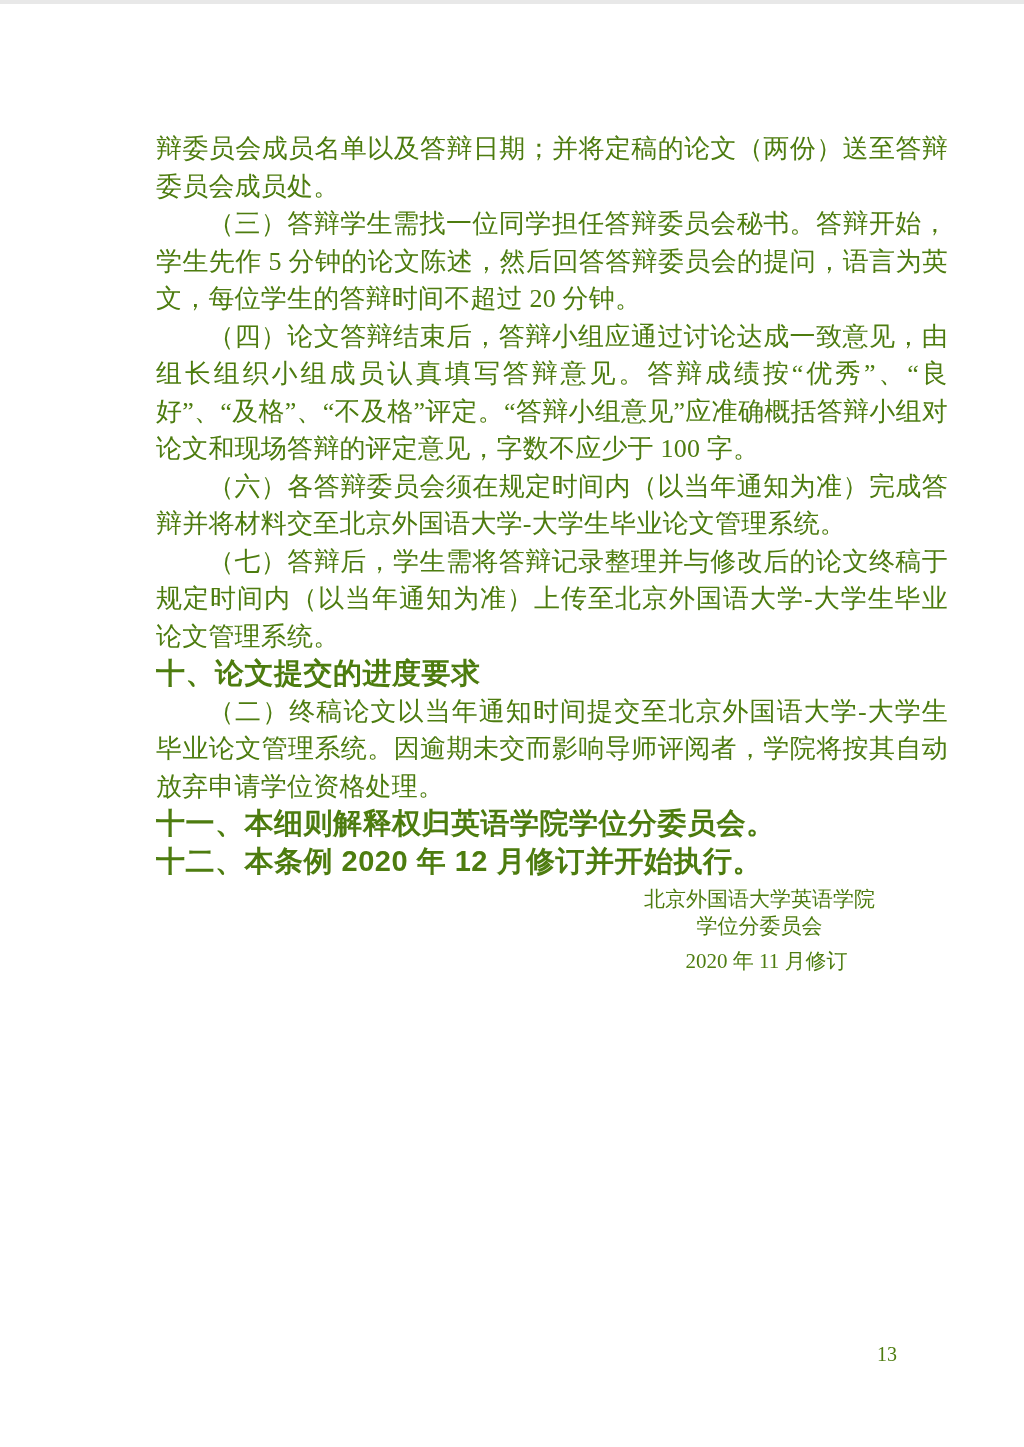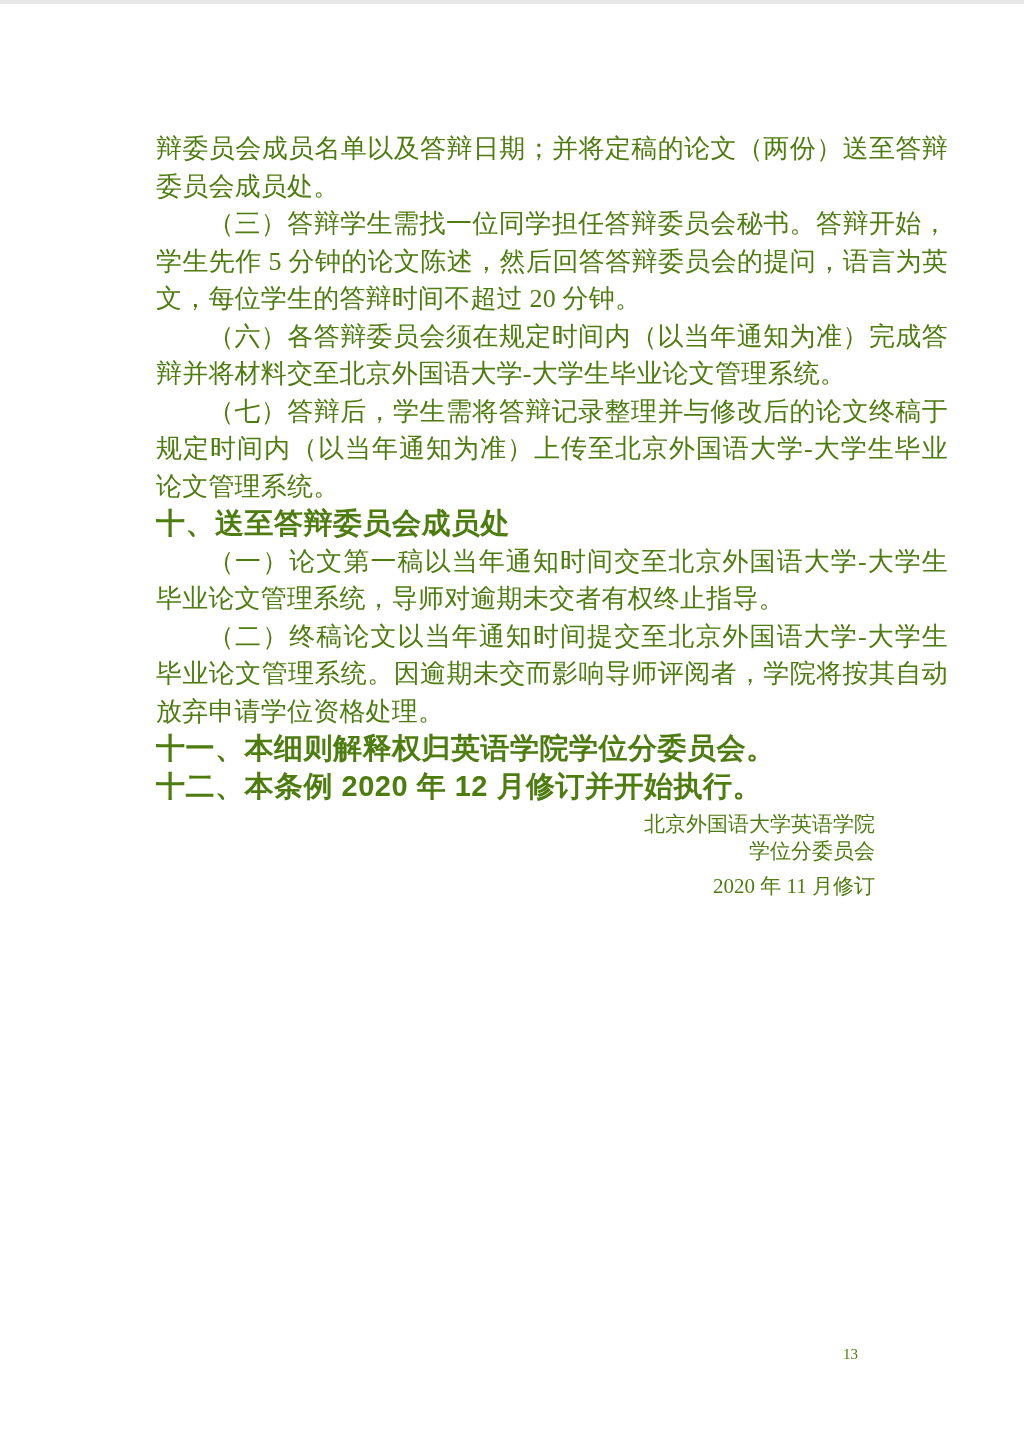--- a/index.html
+++ b/index.html
@@ -48,47 +48,46 @@
   .signature {
     width: -moz-fit-content;
     width: fit-content;
     margin: 6px 73px 0 auto;
     text-align: center;
     font-size: 21px;
     line-height: 27px;
   }
   .signature .sig-line {
     white-space: nowrap;
-    text-align: right;
   }
   .signature .sig-date {
     margin-top: 8px;
     padding-left: 14px;
   }
   .page-number {
     position: absolute;
-    left: 843px;
+    left: 877px;
     top: 1338px;
-    font-size: 15px;
+    font-size: 20px;
     line-height: 24px;
   }
 </style>
 </head>
 <body>
 
 <div class="page">
 
   <div class="text-col">
     <div id="paragraphs">
         <p class="continuation">辩委员会成员名单以及答辩日期；并将定稿的论文（两份）送至答辩委员会成员处。</p>
         <p class="body">（三）答辩学生需找一位同学担任答辩委员会秘书。答辩开始，学生先作 5 分钟的论文陈述，然后回答答辩委员会的提问，语言为英文，每位学生的答辩时间不超过 20 分钟。</p>
+        <p class="body">（四）论文答辩结束后，答辩小组应通过讨论达成一致意见，由组长组织小组成员认真填写答辩意见。答辩成绩按“优秀”、“良好”、“及格”、“不及格”评定。“答辩小组意见”应准确概括答辩小组对论文和现场答辩的评定意见，字数不应少于 100 字。</p>
         <p class="body">（六）各答辩委员会须在规定时间内（以当年通知为准）完成答辩并将材料交至北京外国语大学-大学生毕业论文管理系统。</p>
         <p class="body">（七）答辩后，学生需将答辩记录整理并与修改后的论文终稿于规定时间内（以当年通知为准）上传至北京外国语大学-大学生毕业论文管理系统。</p>
-        <p class="heading">十、送至答辩委员会成员处</p>
-        <p class="body">（一）论文第一稿以当年通知时间交至北京外国语大学-大学生毕业论文管理系统，导师对逾期未交者有权终止指导。</p>
+        <p class="heading">十、论文提交的进度要求</p>
         <p class="body">（二）终稿论文以当年通知时间提交至北京外国语大学-大学生毕业论文管理系统。因逾期未交而影响导师评阅者，学院将按其自动放弃申请学位资格处理。</p>
         <p class="heading">十一、本细则解释权归英语学院学位分委员会。</p>
         <p class="heading">十二、本条例 2020 年 12 月修订并开始执行。</p>
       </div>
 
     <div class="signature">
       <div class="sig-line">北京外国语大学英语学院</div>
       <div class="sig-line">学位分委员会</div>
       <div class="sig-line sig-date">2020 年 11 月修订</div>
     </div>

